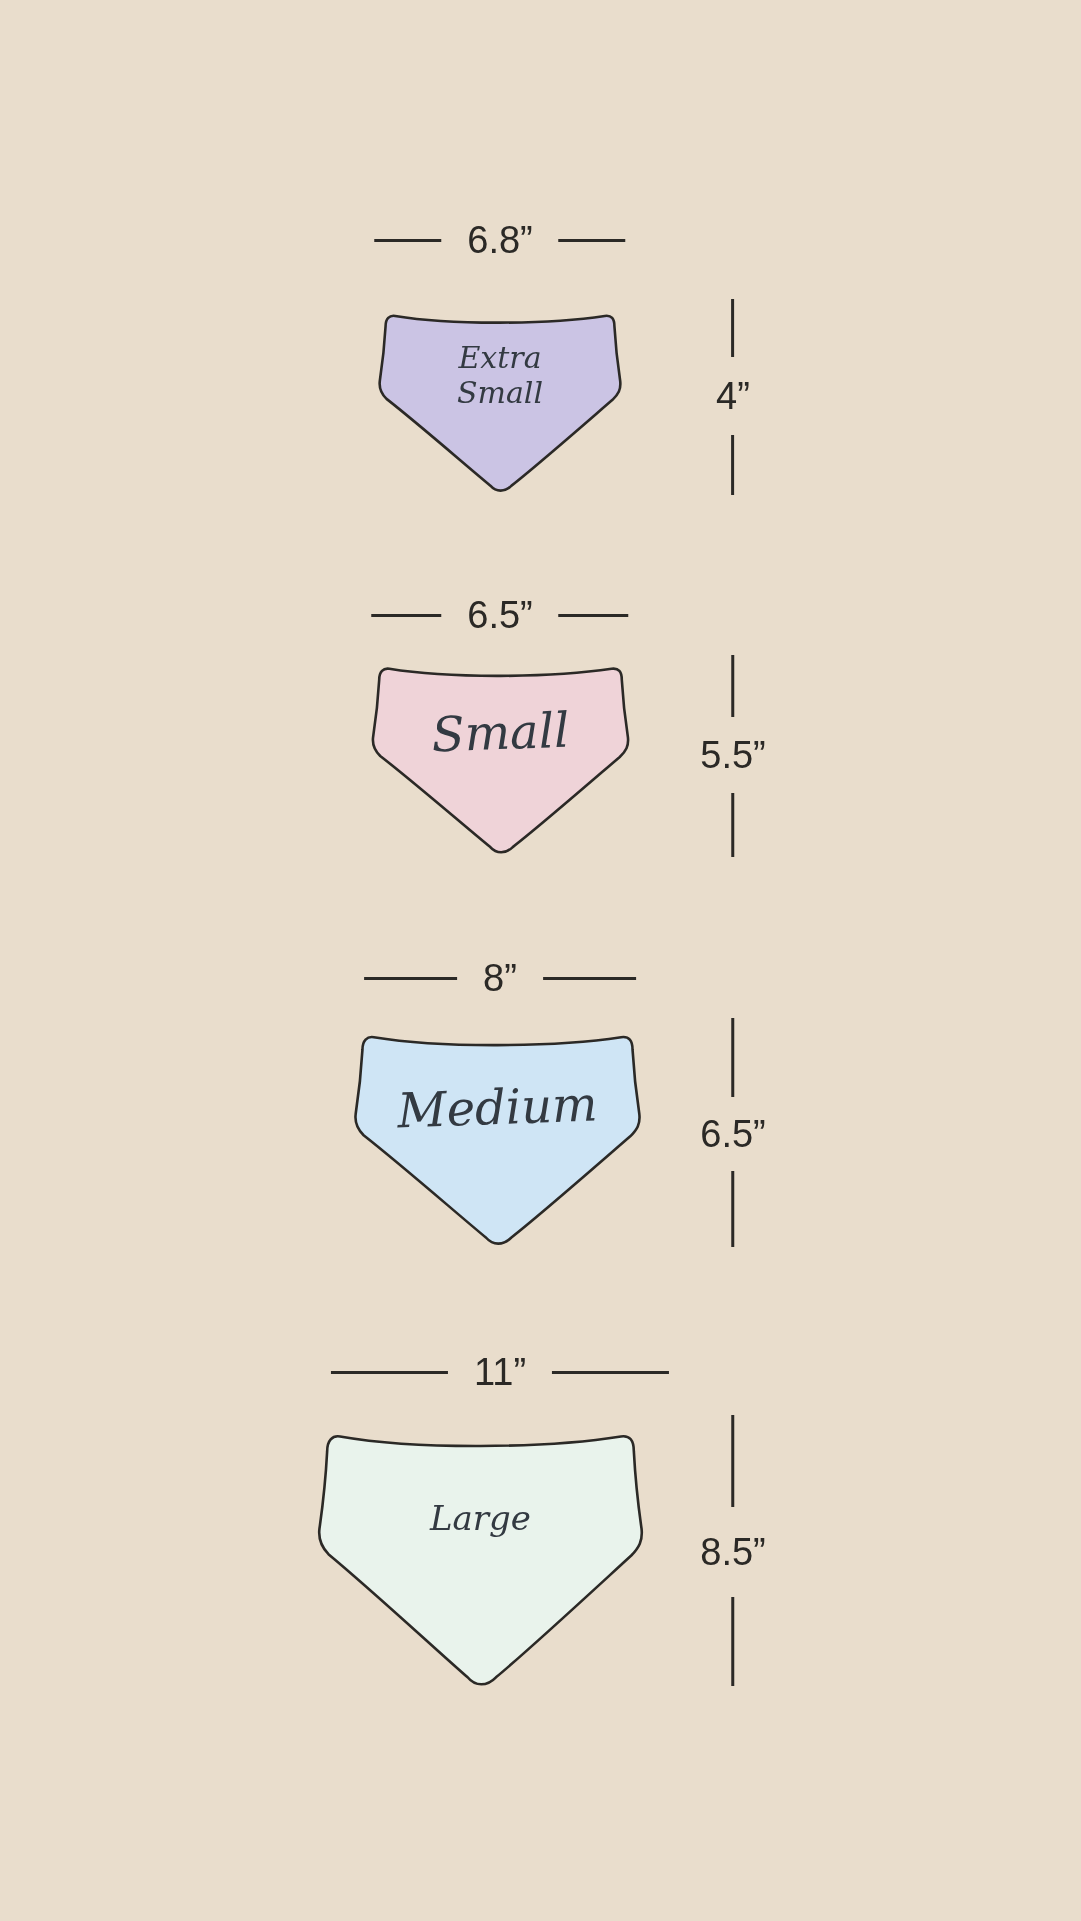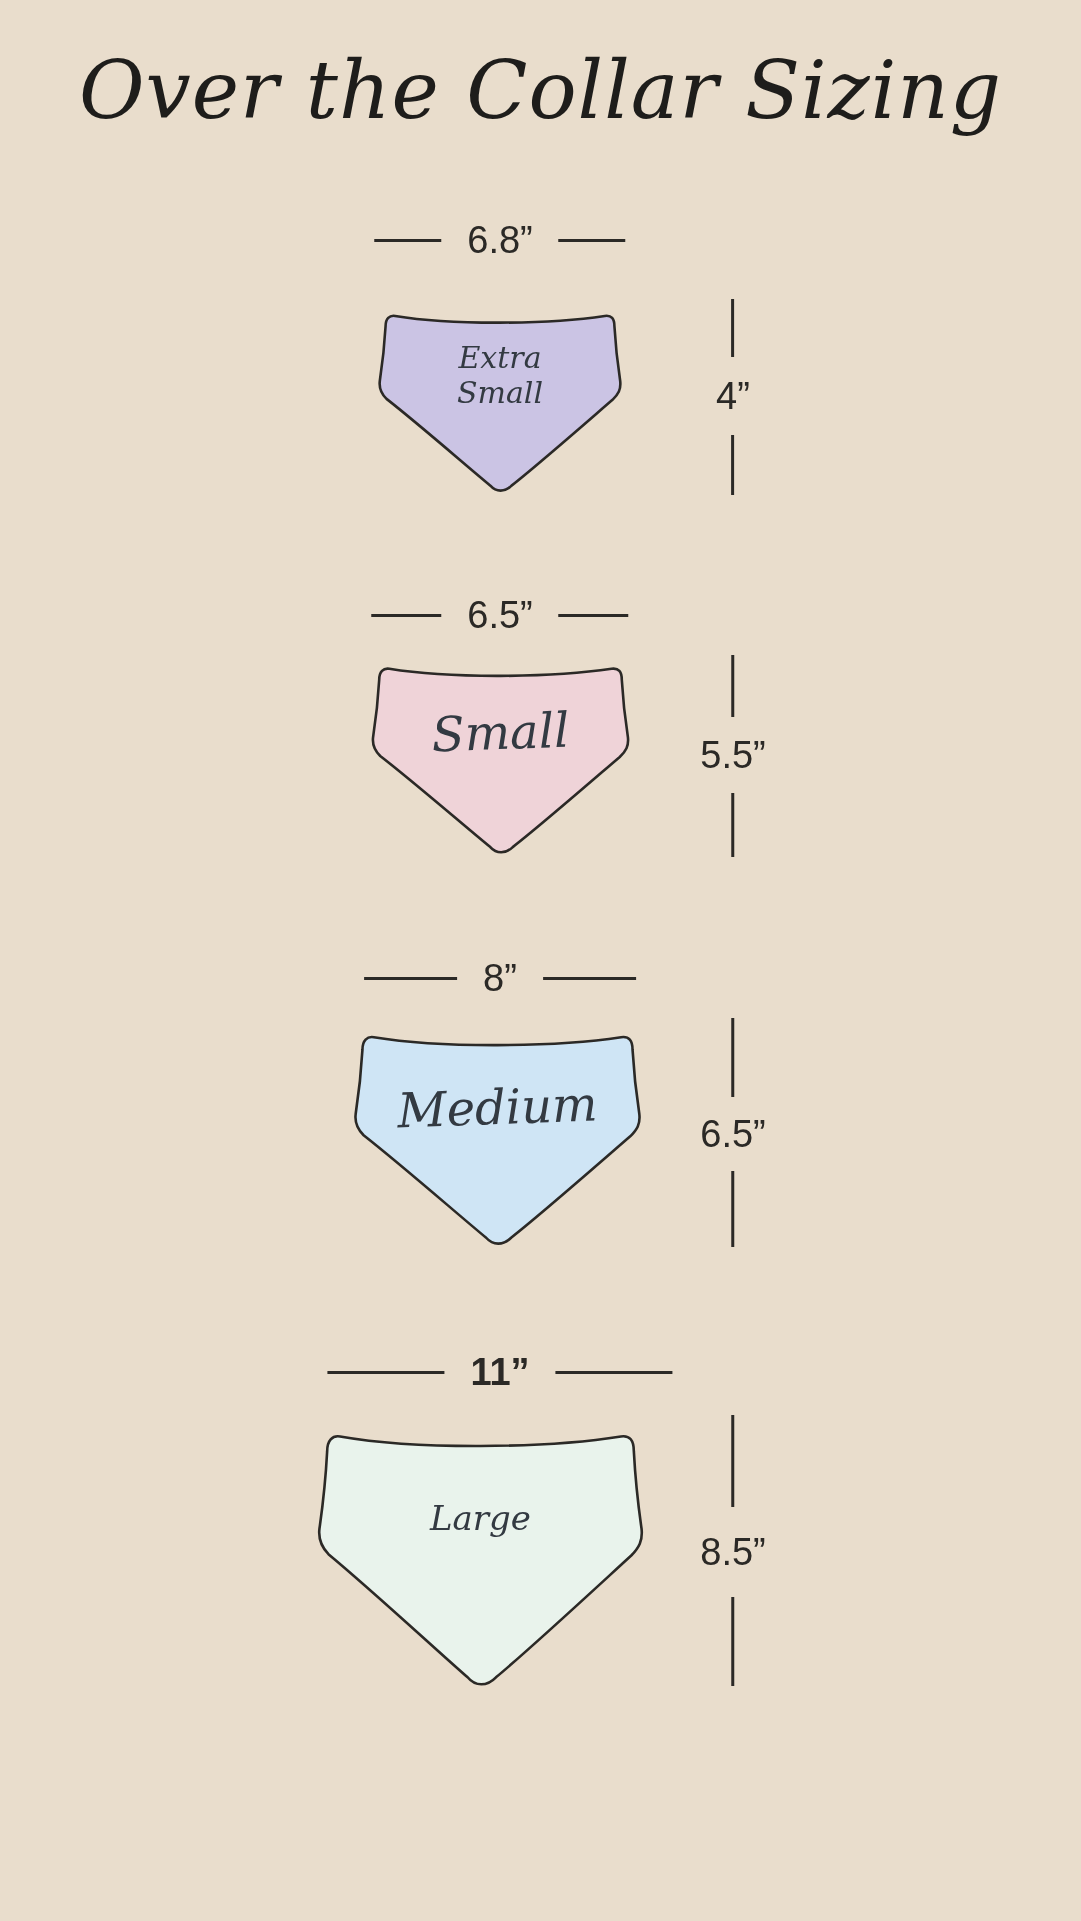--- a/index.html
+++ b/index.html
@@ -28,21 +28,21 @@
     white-space:nowrap;
   }
   .dash { height:3px; background:#2b2926; display:inline-block; }
   .dim-label {
     font-family:"Liberation Sans", sans-serif;
     font-size:38px; color:#2b2926; line-height:42px;
   }
   #wd1 { top:219px; } #wd1 .dash { width:67px; }
   #wd2 { top:594px; } #wd2 .dash { width:70px; }
   #wd3 { top:957px; } #wd3 .dash { width:93px; }
-  #wd4 { top:1351px;font-weight:bold; } #wd4 .dash { width:117px; }
+  #wd4 { top:1351px; } #wd4 .dash { width:117px; }
   
   .bandana { position:absolute; }
   .bandana svg { display:block; width:100%; height:100%; }
   #b1 { left:375px; top:298px; width:250px; height:198px; }
   #b2 { left:368px; top:650px; width:265px; height:208px; }
   #b3 { left:350px; top:1016px; width:295px; height:234px; }
   #b4 { left:313px; top:1411px; width:335px; height:281px; }
   .bname {
     position:absolute; left:0; width:100%;
     text-align:center;
@@ -68,21 +68,20 @@
   #hd3 { top:1018px; gap:16px; }
   #hd3 .vseg.a { height:79px; } #hd3 .vseg.b { height:76px; }
   #hd4 { top:1415px; gap:24px; }
   #hd4 .vseg.a { height:92px; } #hd4 .vseg.b { height:89px; }
 </style>
 </head>
 <body>
 
 <div id="stage">
 
-  <div class="title">Over the Collar Sizing</div>
 
   <div class="width-dim" id="wd1">
     <span class="dash"></span>
     <span class="dim-label">6.8”</span>
     <span class="dash"></span>
   </div>
   <div class="bandana" id="b1">
     <svg viewBox="0 0 260 210" preserveAspectRatio="none">
       <path stroke="#2b2926" stroke-width="2.6" vector-effect="non-scaling-stroke" stroke-linejoin="round" d="M 21,19 C 80,29 180,28 239,19 C 246,18 249,22 249,30 C 250,48 252,68 255,88 C 256,97 253,102 247,108 C 213,138 166,180 142,199 C 135,206 126,206 120,199 C 95,178 47,135 12,107 C 7,102 4,96 5,88 C 8,68 10,48 11,30 C 11,22 15,18 21,19 Z" fill="#cbc4e4"></path>
     </svg>

